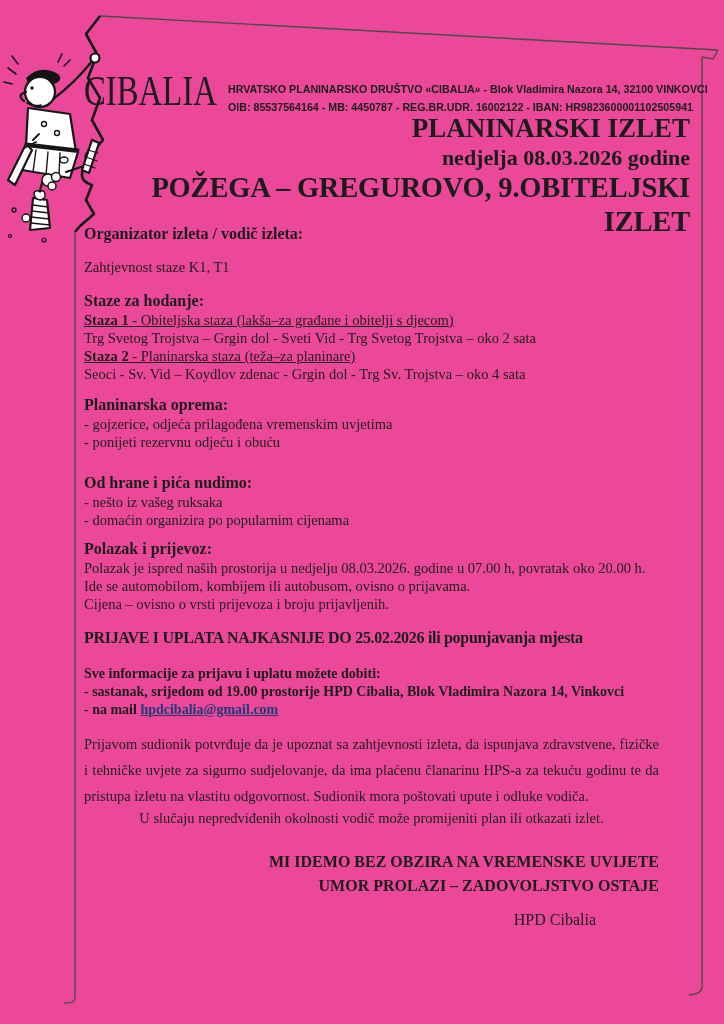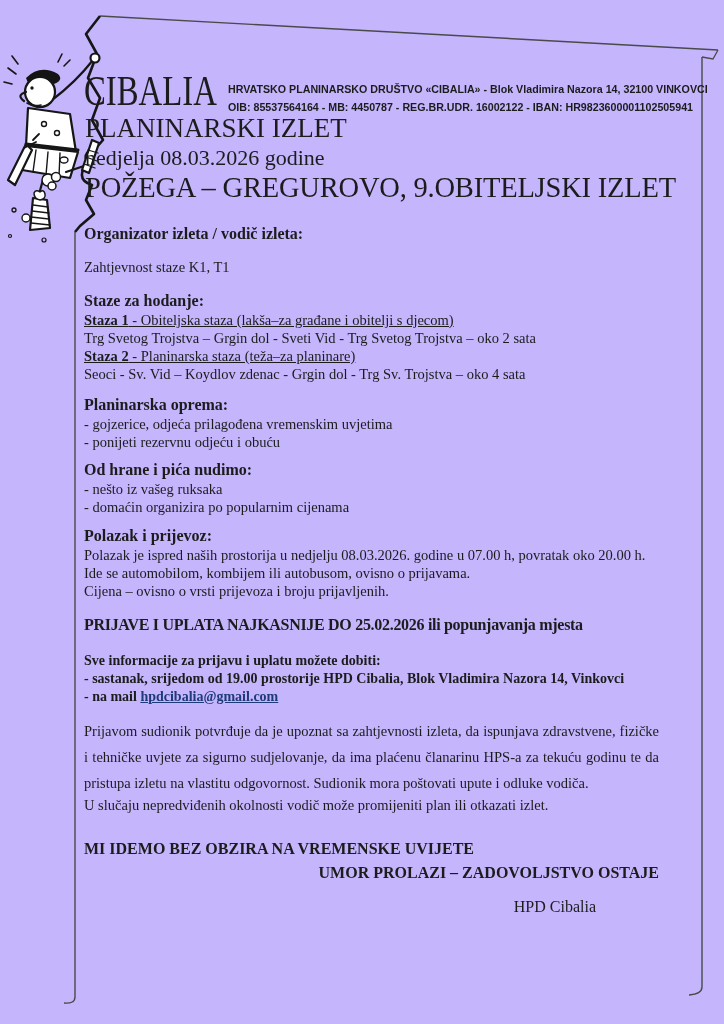--- a/index.html
+++ b/index.html
@@ -1,64 +1,64 @@
 <!DOCTYPE html>
 <html><head>
 <meta charset="utf-8">
 <style>
   * { margin:0; padding:0; box-sizing:border-box; }
   html,body { background:#ffffff; }
   .page {
-    position:relative; width:724px; height:1024px; background:#c4b5fd;
+    position:relative; width:724px; height:1024px; background:#ec4899;
     font-family:"Liberation Serif", serif; color:#1c1c1c; overflow:hidden;
   }
   svg.overlay { position:absolute; left:0; top:0; pointer-events:none; }
 
   
   .wordmark {
     position:absolute; left:84px; top:70px;
     font-size:42px; line-height:1; font-weight:400; letter-spacing:0;
     transform:scaleX(0.78); transform-origin:left top; white-space:nowrap;
   }
 
   
   .club-header {
     position:absolute; left:228px; top:80px; width:480px;
     font-family:"Liberation Sans", sans-serif; font-weight:bold;
     font-size:11px; line-height:18px; white-space:nowrap;
     transform:scaleX(0.97); transform-origin:left top;
   }
 
   
-  .titles { position:absolute; left:85px; top:112px; width:605px; text-align:left; font-weight:normal; }
+  .titles { position:absolute; left:85px; top:112px; width:605px; text-align:right; font-weight:bold; }
   .title-1 { font-size:27px; line-height:32px; }
   .title-2 { font-size:22px; line-height:27px; }
   .title-3 { font-size:28.5px; line-height:34px; letter-spacing:-0.2px; }
 
   
   .doc-body { position:absolute; left:84px; top:224px; width:600px; font-size:14.5px; line-height:18px; }
   .sec-h { font-weight:bold; font-size:16px; line-height:20px; }
   .mt-org   { margin-top:0; }
   .mt-diff  { margin-top:14px; }
   .mt-trail { margin-top:15px; }
   .mt-equip { margin-top:12px; }
-  .mt-food  { margin-top:9px; }
+  .mt-food  { margin-top:22px; }
   .mt-dep   { margin-top:10px; }
   .underline-line { text-decoration:underline; }
   .trail-label { font-weight:bold; }
 
   .deadline { margin-top:14px; font-weight:bold; font-size:16px; line-height:22px; letter-spacing:-0.3px; }
 
   .info-block { margin-top:16px; font-weight:bold; font-size:14px; line-height:18px; }
   .link { color:#1e3a78; font-weight:bold; text-decoration:underline; cursor:pointer; }
 
   .disclaimer { margin-top:12px; width:575px; text-align:justify; line-height:26px; }
-  .disclaimer-last { width:575px; line-height:18.5px; }
+  .disclaimer-last { width:575px; line-height:18.5px;text-align:center; }
 
-  .motto { margin-top:22px; text-align:left; font-weight:bold; font-size:16px; line-height:24px; width:575px; }
+  .motto { margin-top:22px; text-align:right; font-weight:bold; font-size:16px; line-height:24px; width:575px; }
   .motto2 { text-align:right; font-weight:bold; font-size:16px; line-height:24px; width:575px; }
   .signature { margin-top:12px; font-weight:normal; font-size:16px; line-height:20px; text-align:right; padding-right:88px; }
 </style>
 </head>
 <body>
 
 <div class="page">
 
   <svg class="overlay" width="724" height="1024" viewBox="0 0 724 1024">
 

